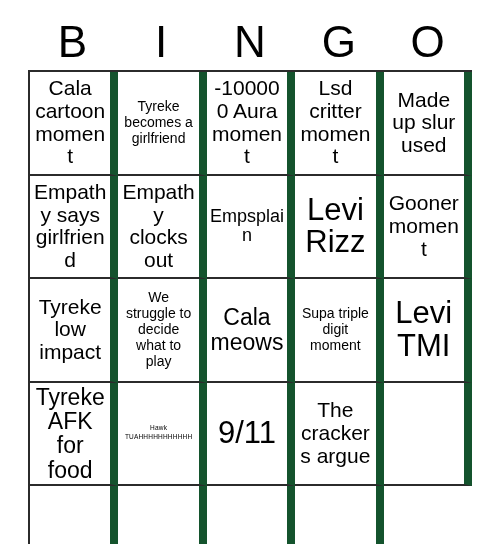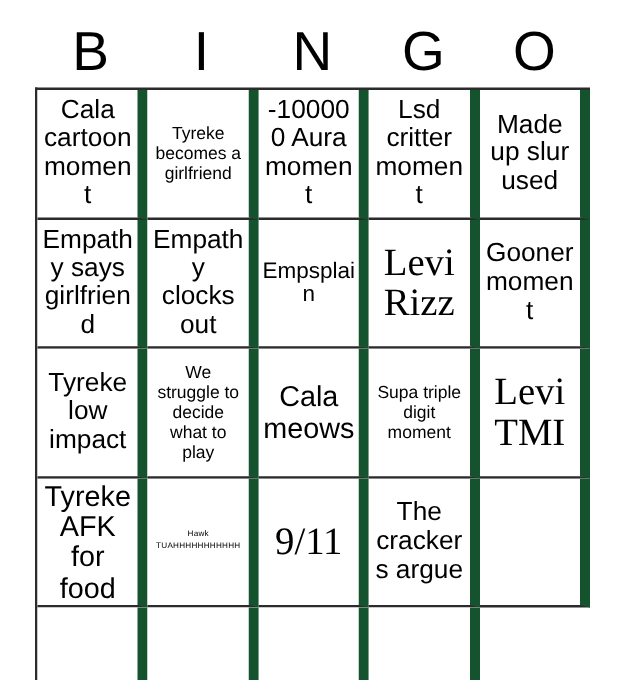--- a/index.html
+++ b/index.html
@@ -72,21 +72,21 @@
   .cell-text {
     display: block;
     width: 100%;
     line-height: 1.08;
     word-wrap: break-word;
     overflow-wrap: break-word;
     hyphens: none;
   }
 
   
-  .bingo-cell[data-size="xxl"] .cell-text { font-size: 31px; line-height: 1.05; font-family: Liberation Serif, serif; }
+  .bingo-cell[data-size="xxl"] .cell-text { font-size: 31px; line-height: 1.05; }
   .bingo-cell[data-size="xl"]  .cell-text { font-size: 23px; line-height: 1.06; }
   .bingo-cell[data-size="lg"]  .cell-text { font-size: 21px; line-height: 1.08; }
   .bingo-cell[data-size="md"]  .cell-text { font-size: 18px; line-height: 1.08; }
   .bingo-cell[data-size="sm"]  .cell-text { font-size: 14px; line-height: 1.14; }
   .bingo-cell[data-size="tiny"] .cell-text { font-size: 6.5px; line-height: 1.35; letter-spacing: 0.2px; }
 </style>
 </head>
 <body>
 
 <div id="bingo-card">

